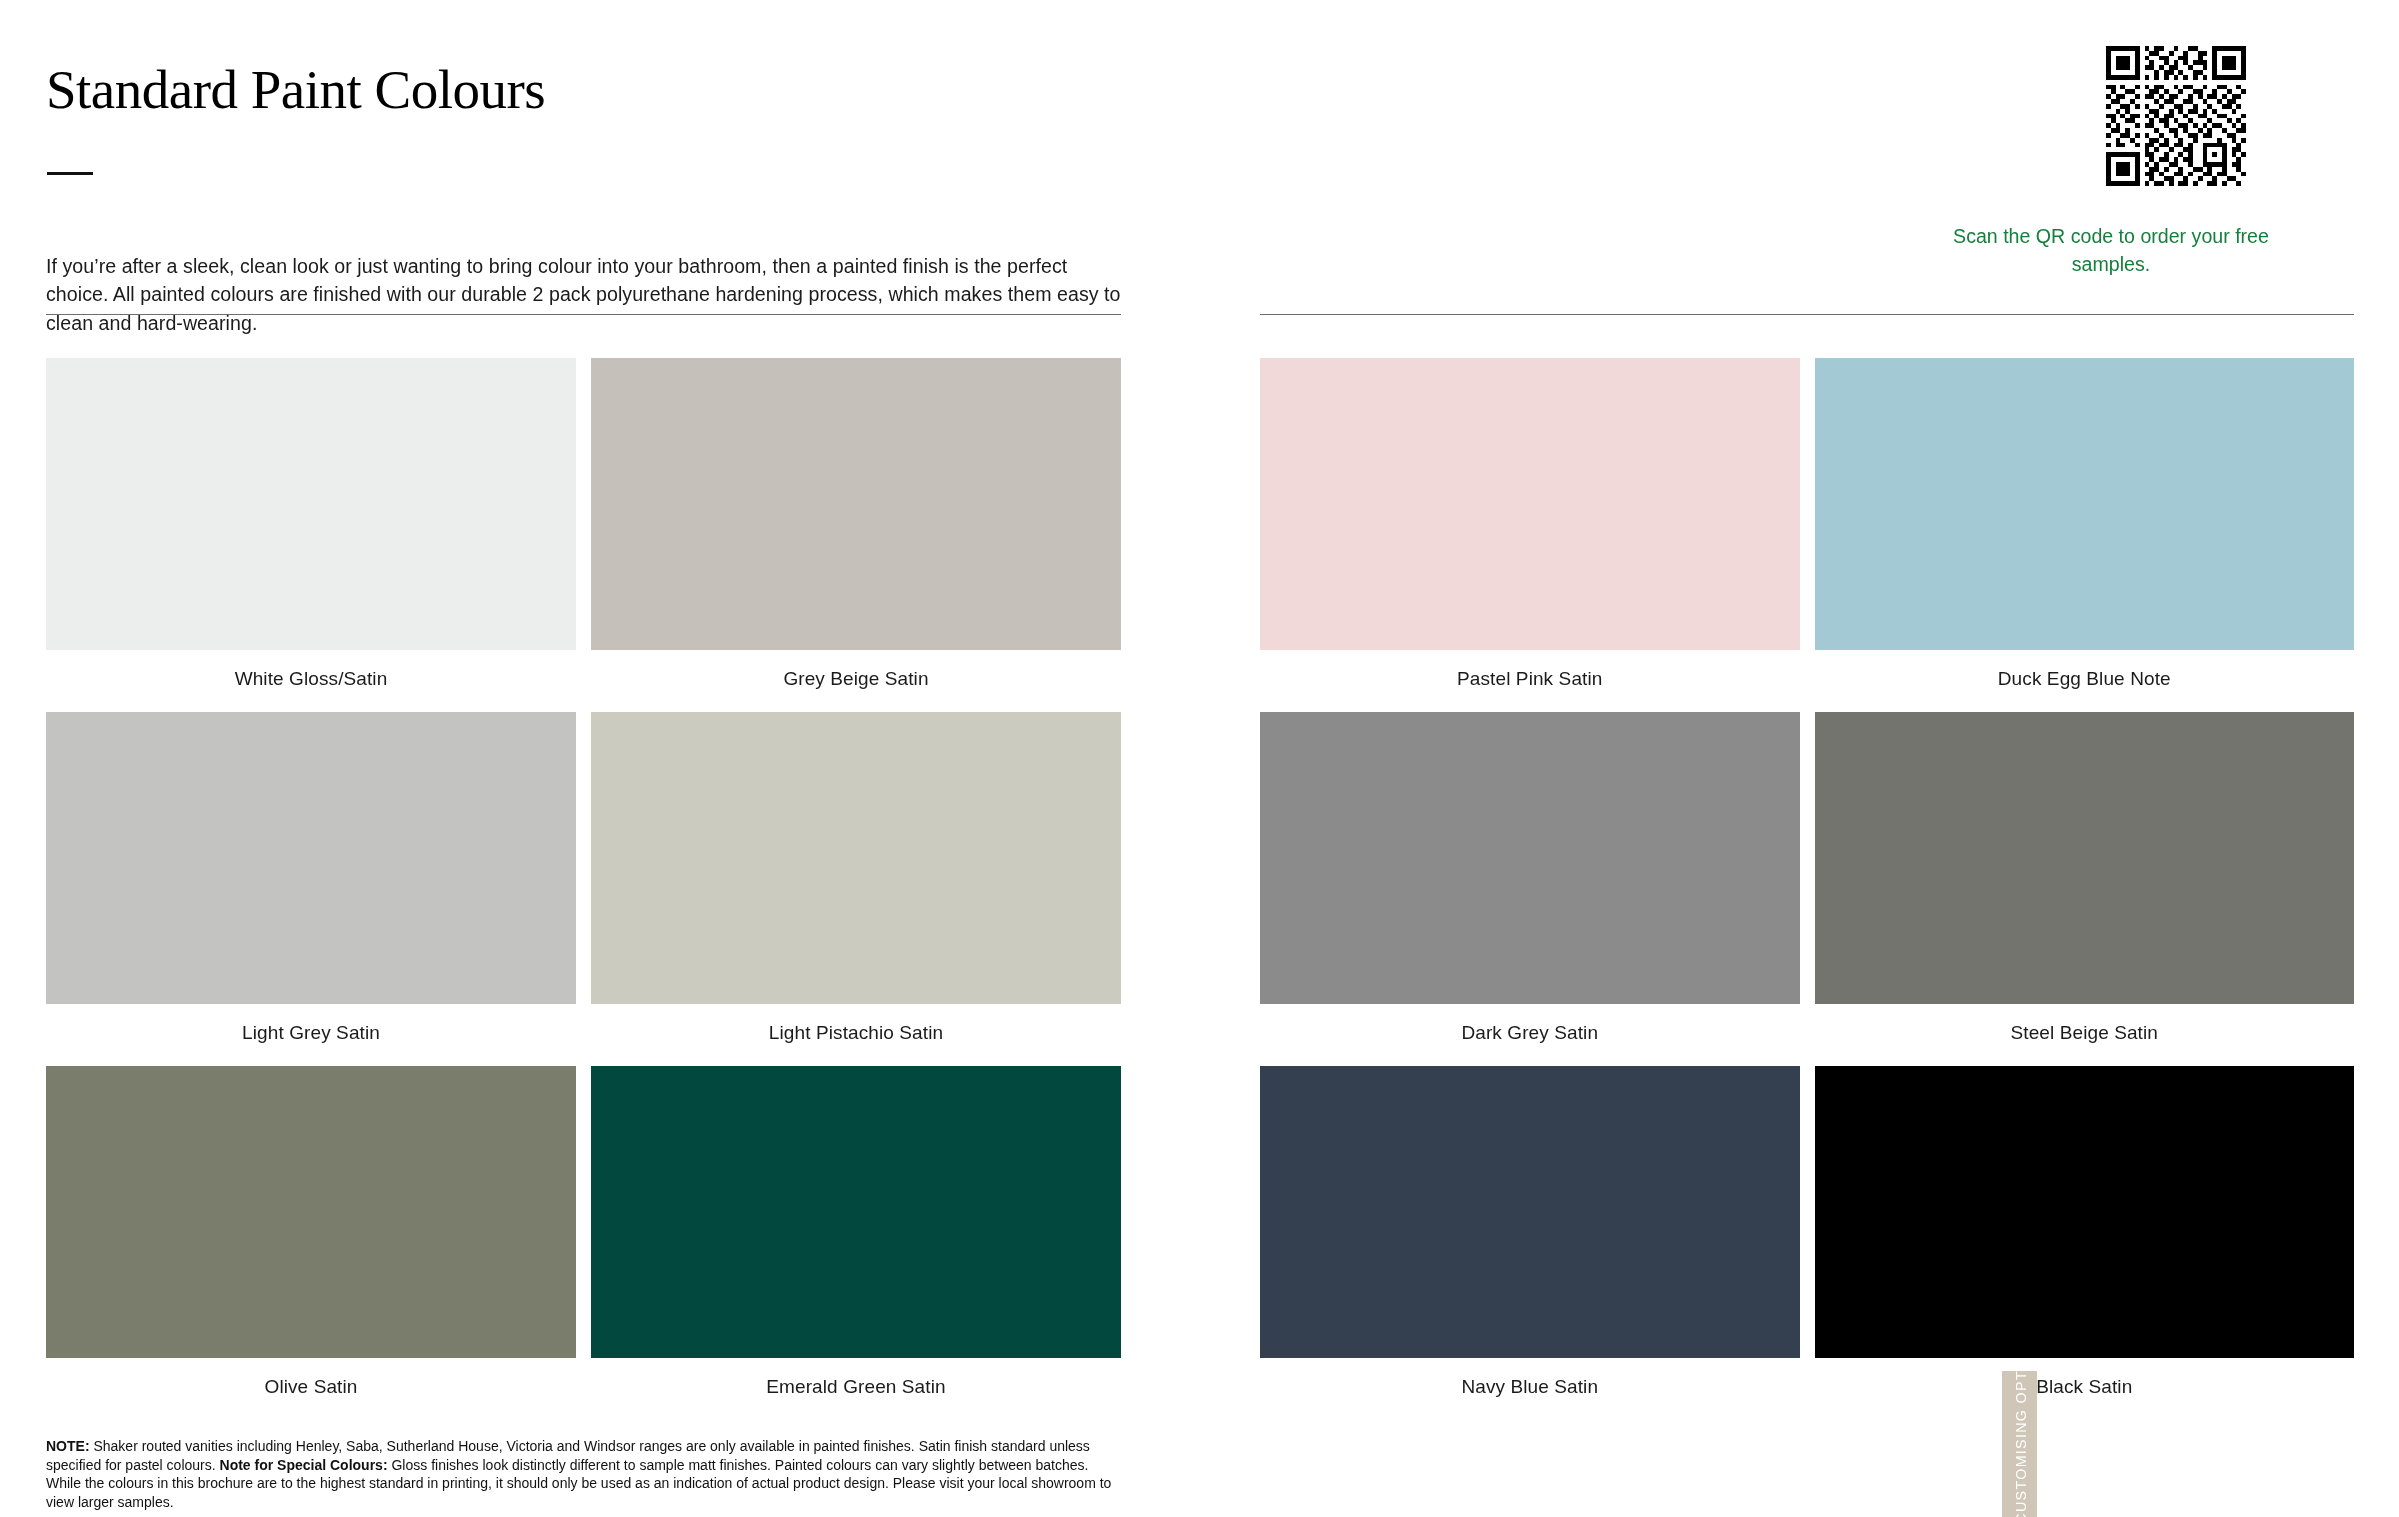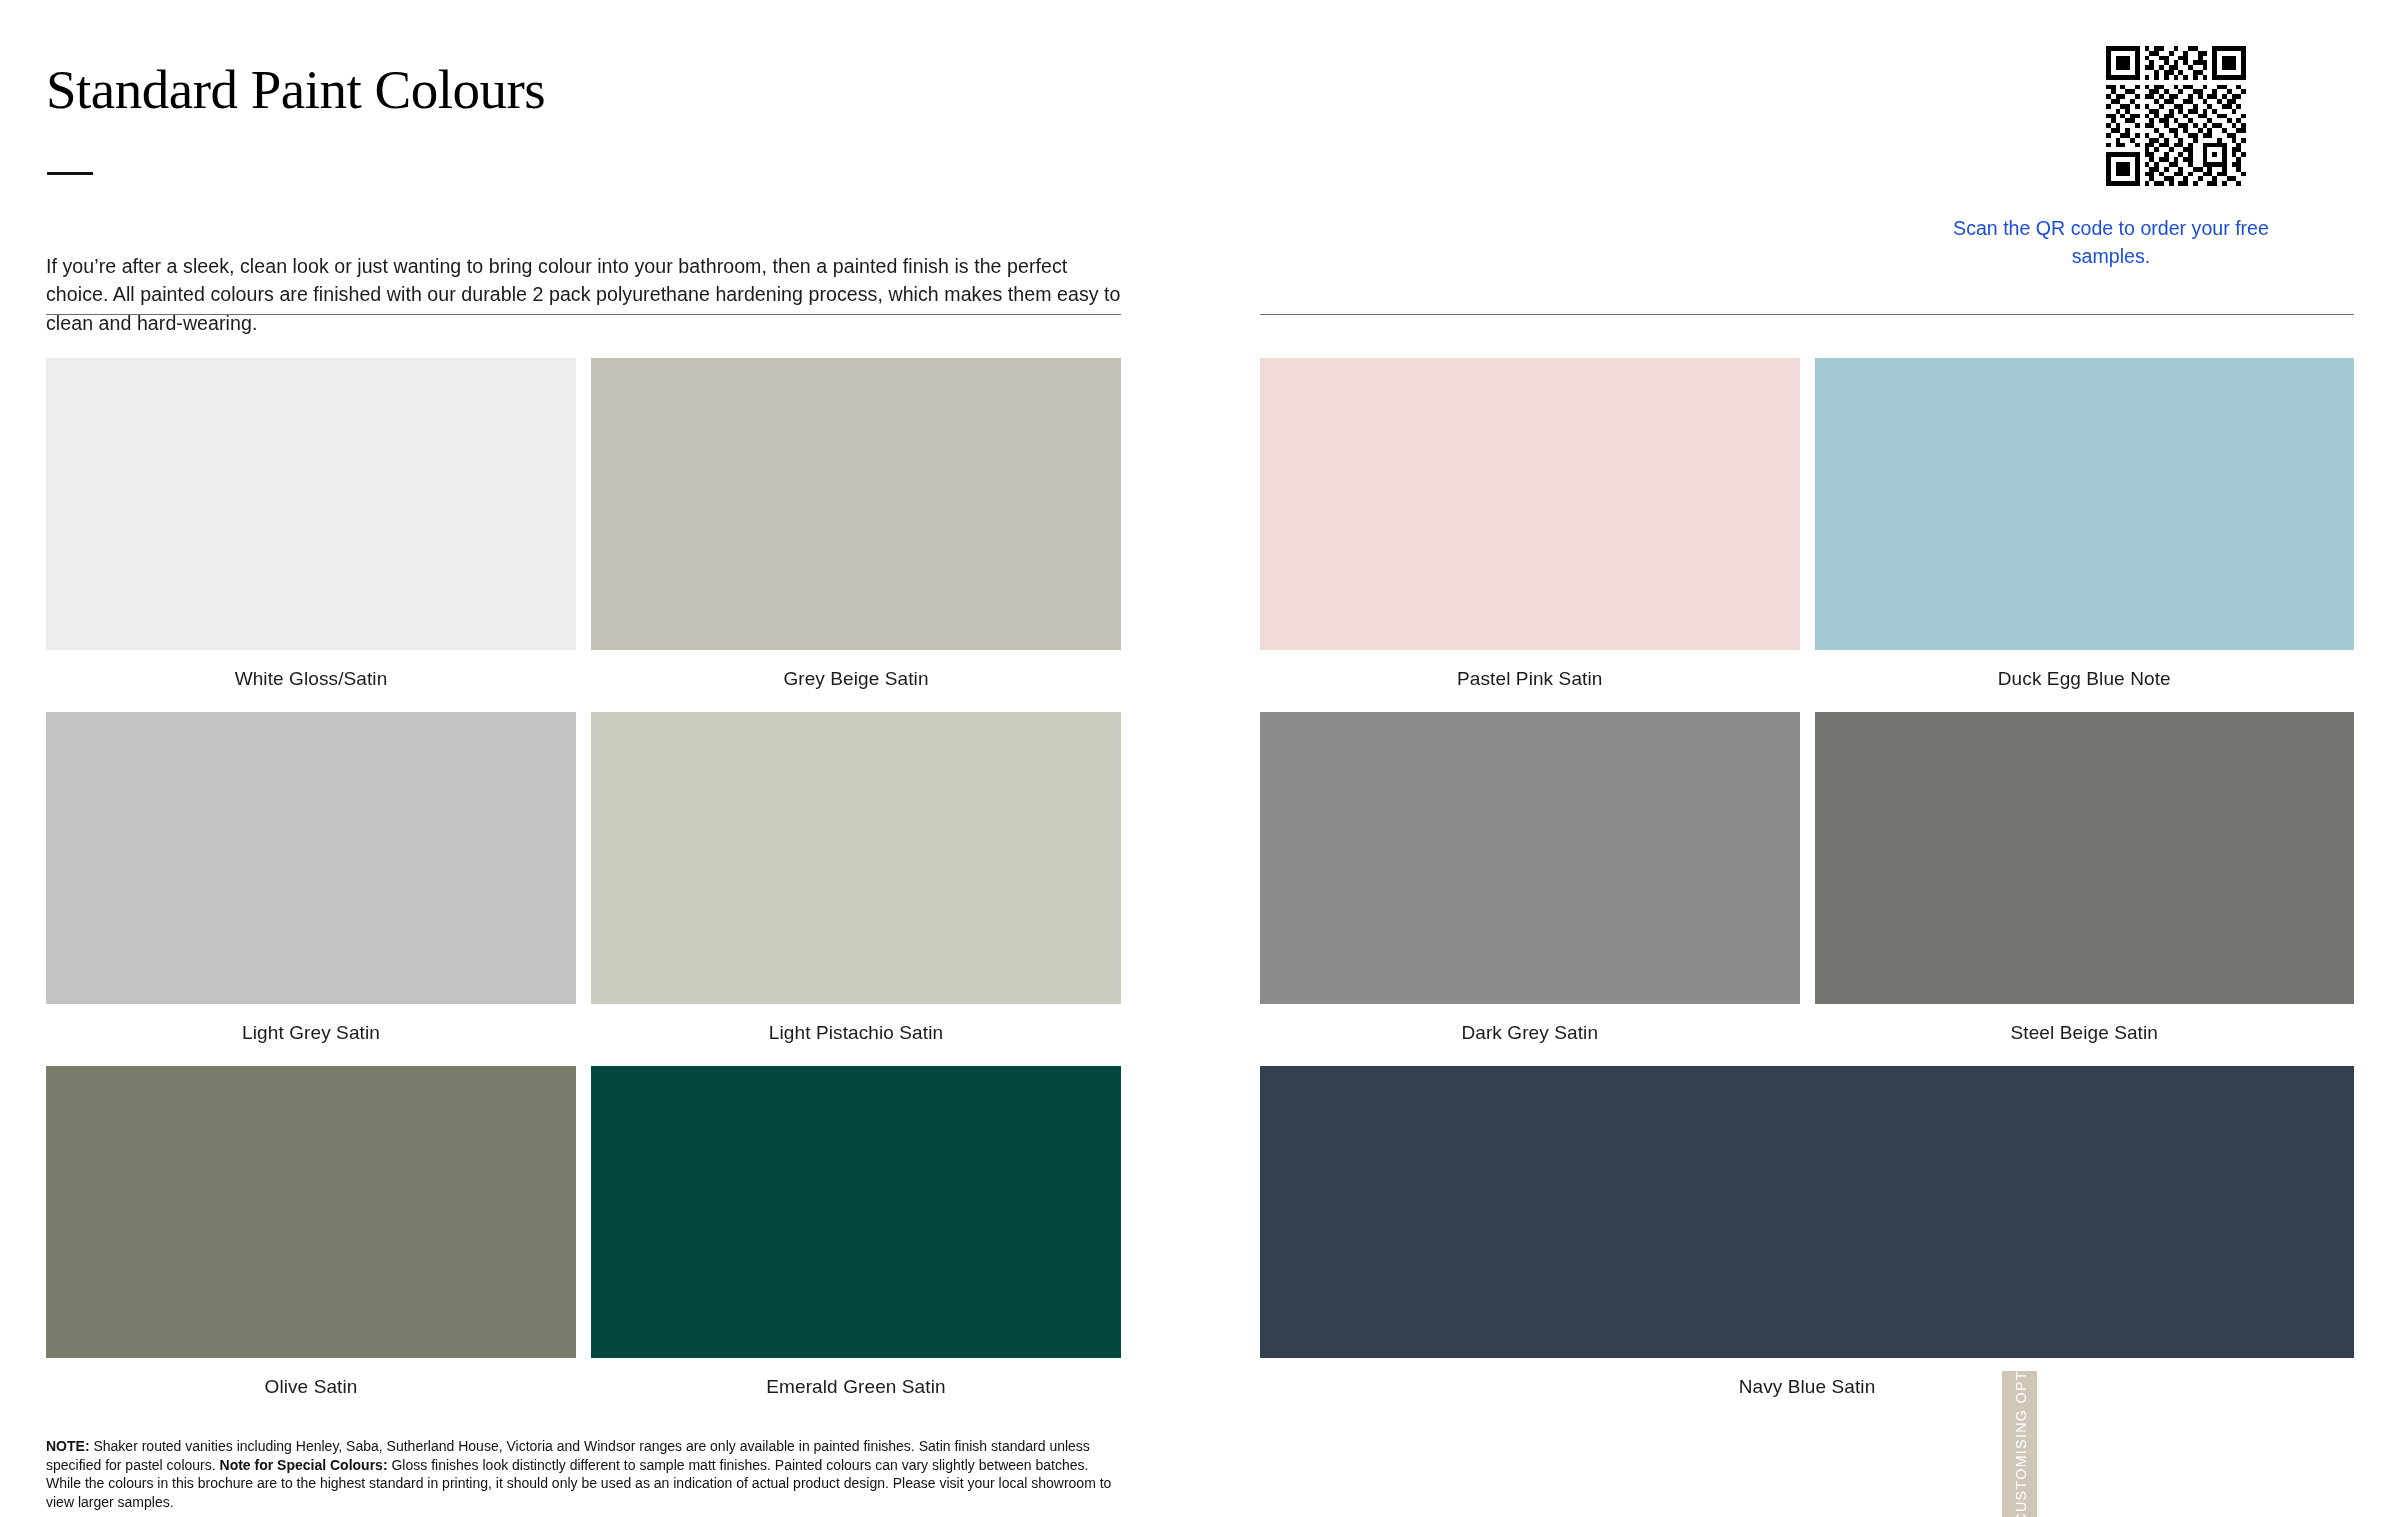--- a/index.html
+++ b/index.html
@@ -75,24 +75,24 @@
     padding-right: 75px;
   }
 
   .qr-code {
     width: 140px;
     height: 140px;
     display: block;
   }
 
   .qr-caption {
-    margin-top: 28px;
+    margin-top: 36px;
     font-size: 19.6px;
     line-height: 1.45;
-    color: #1d4ed8;
+    color: #15803d;
     padding-right: 38px;
   }
 
   
   .rule {
     position: absolute;
     height: 1px;
     background: #6e6e6e;
   }
   .rule-left  { left: 46px;   top: 314px; width: 1075px; }
@@ -493,20 +493,24 @@
           <div class="swatch-chip" style="background-color: rgb(116, 116, 111);"></div>
           <div class="swatch-label">Steel Beige Satin</div>
         </div>
       </div>
 
       <div class="swatch-row">
         <div class="swatch-cell">
           <div class="swatch-chip" style="background-color: rgb(52, 63, 79);"></div>
           <div class="swatch-label">Navy Blue Satin</div>
         </div>
+        <div class="swatch-cell">
+          <div class="swatch-chip" style="background-color: rgb(0, 0, 0);"></div>
+          <div class="swatch-label">Black Satin</div>
+        </div>
       </div>
     </div>
   </div>
 
   <p class="footnote"><b>NOTE:</b><span> Shaker routed vanities including Henley, Saba, Sutherland House, Victoria and Windsor ranges are only available in painted finishes. Satin finish standard unless specified for pastel colours. </span><b>Note for Special Colours:</b><span> Gloss finishes look distinctly different to sample matt finishes. Painted colours can vary slightly between batches. While the colours in this brochure are to the highest standard in printing, it should only be used as an indication of actual product design. Please visit your local showroom to view larger samples.</span></p>
 
   <div class="side-tab" style="background-color: rgb(207, 198, 184);">
     <span class="side-tab-text">CUSTOMISING OPTIONS</span>
   </div>
 

